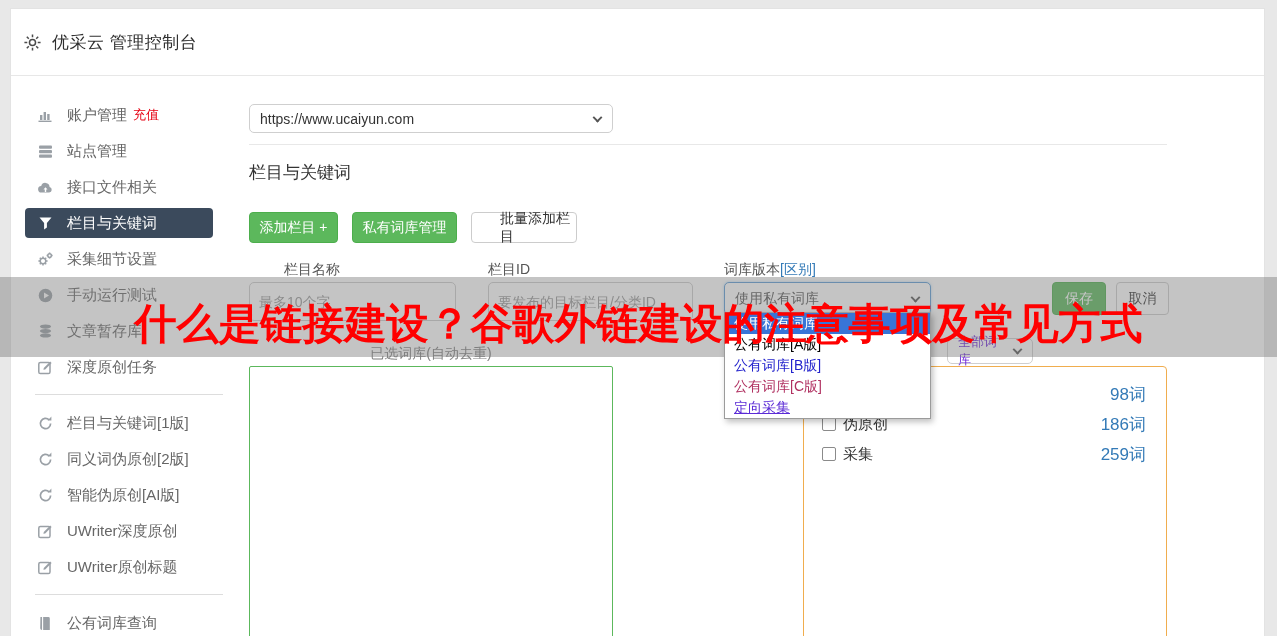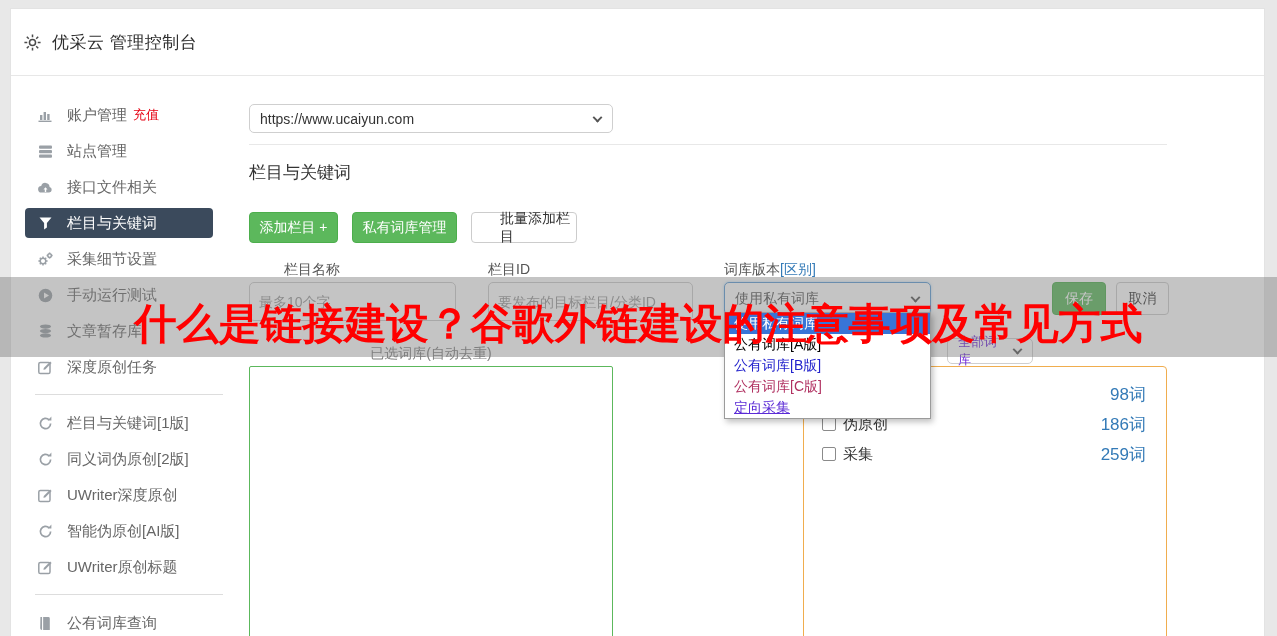--- a/index.html
+++ b/index.html
@@ -224,38 +224,38 @@
               <path d="M13.6 8.5a5.1 5.1 0 1 1-1.5-3.6"></path>
             </g>
             <path fill="#9aa0a6" d="M14.4 1.6v3.8h-3.8z"></path>
           </svg>
         </span>
         <span class="s-label">同义词伪原创[2版]</span>
       </div>
       <div class="side-item">
         <span class="s-icon">
           <svg viewBox="0 0 17 17" width="17" height="17">
+            <g fill="none" stroke="#9aa0a6" stroke-width="1.7">
+              <path d="M13.6 8.5a5.1 5.1 0 1 1-1.5-3.6"></path>
+            </g>
+            <path fill="#9aa0a6" d="M14.4 1.6v3.8h-3.8z"></path>
+          </svg>
+        </span>
+        <span class="s-label">智能伪原创[AI版]</span>
+      </div>
+      <div class="side-item">
+        <span class="s-icon">
+          <svg viewBox="0 0 17 17" width="17" height="17">
             <g>
               <rect x="1.8" y="3.4" width="11.2" height="11.2" rx="1.6" fill="none" stroke="#9aa0a6" stroke-width="1.5"></rect>
               <path fill="#9aa0a6" d="M6.4 10.8l1.8-.4 6.4-6.4-1.4-1.4-6.4 6.4z"></path>
             </g>
           </svg>
         </span>
         <span class="s-label">UWriter深度原创</span>
-      </div>
-      <div class="side-item">
-        <span class="s-icon">
-          <svg viewBox="0 0 17 17" width="17" height="17">
-            <g fill="none" stroke="#9aa0a6" stroke-width="1.7">
-              <path d="M13.6 8.5a5.1 5.1 0 1 1-1.5-3.6"></path>
-            </g>
-            <path fill="#9aa0a6" d="M14.4 1.6v3.8h-3.8z"></path>
-          </svg>
-        </span>
-        <span class="s-label">智能伪原创[AI版]</span>
       </div>
       <div class="side-item">
         <span class="s-icon">
           <svg viewBox="0 0 17 17" width="17" height="17">
             <g>
               <rect x="1.8" y="3.4" width="11.2" height="11.2" rx="1.6" fill="none" stroke="#9aa0a6" stroke-width="1.5"></rect>
               <path fill="#9aa0a6" d="M6.4 10.8l1.8-.4 6.4-6.4-1.4-1.4-6.4 6.4z"></path>
             </g>
           </svg>
         </span>

